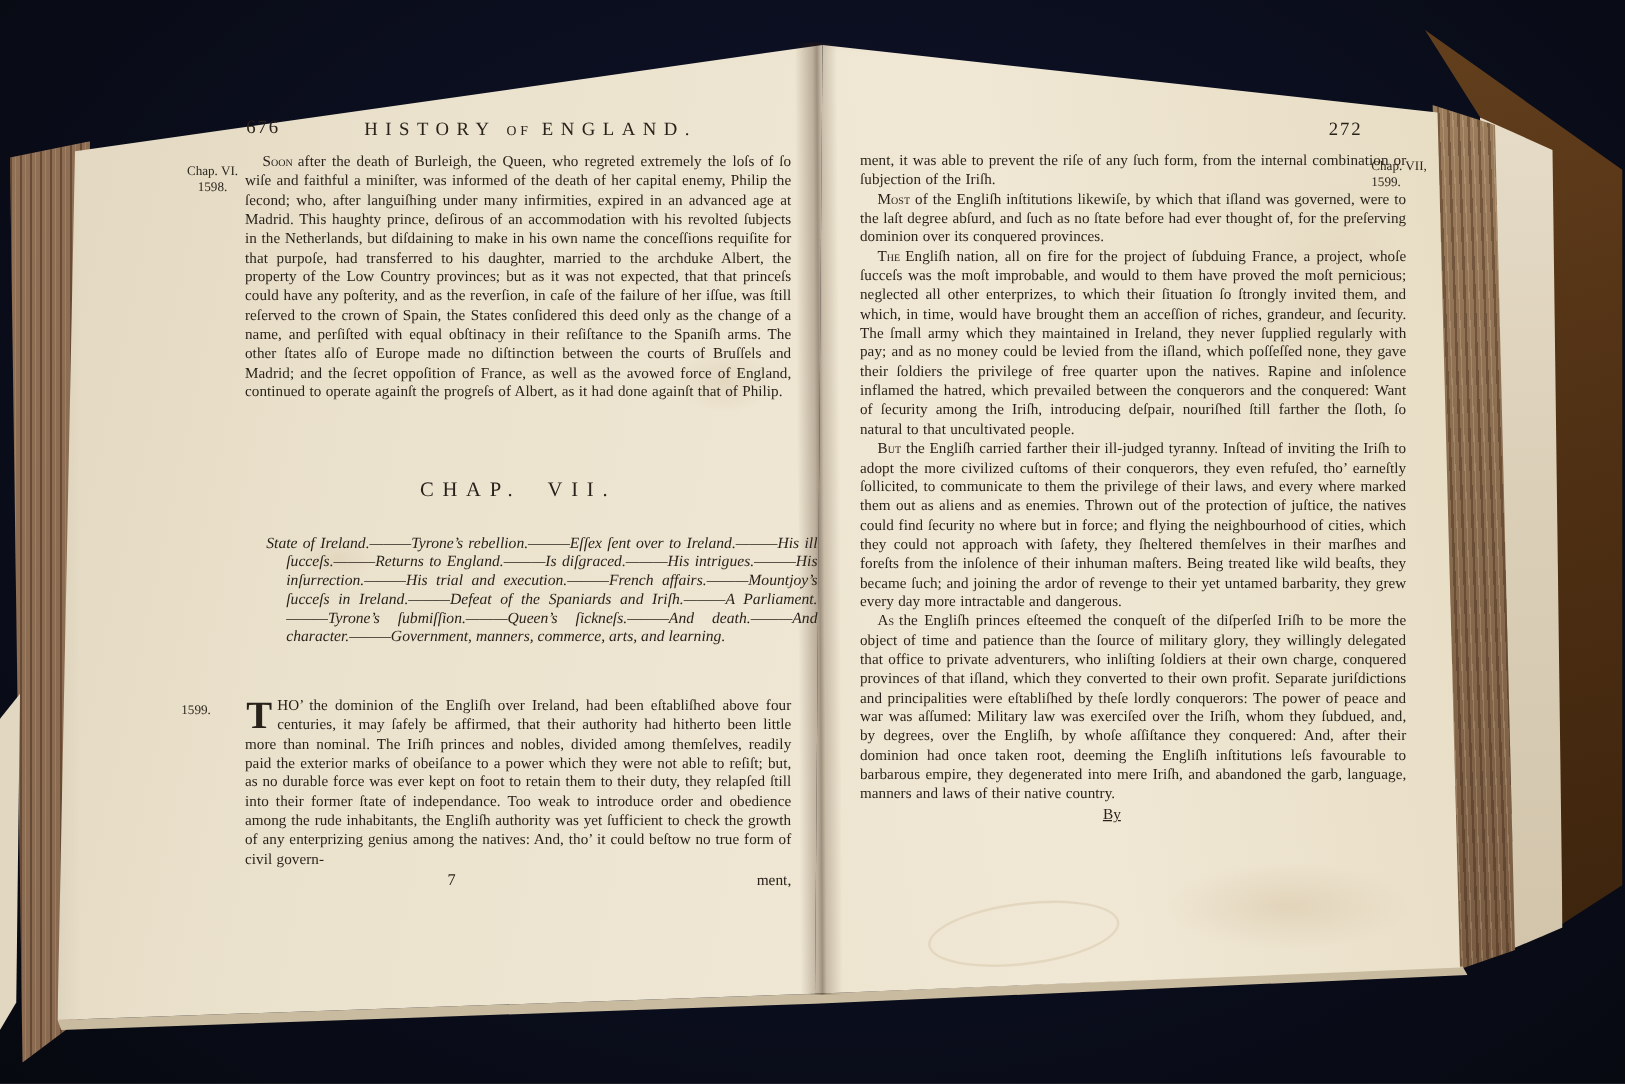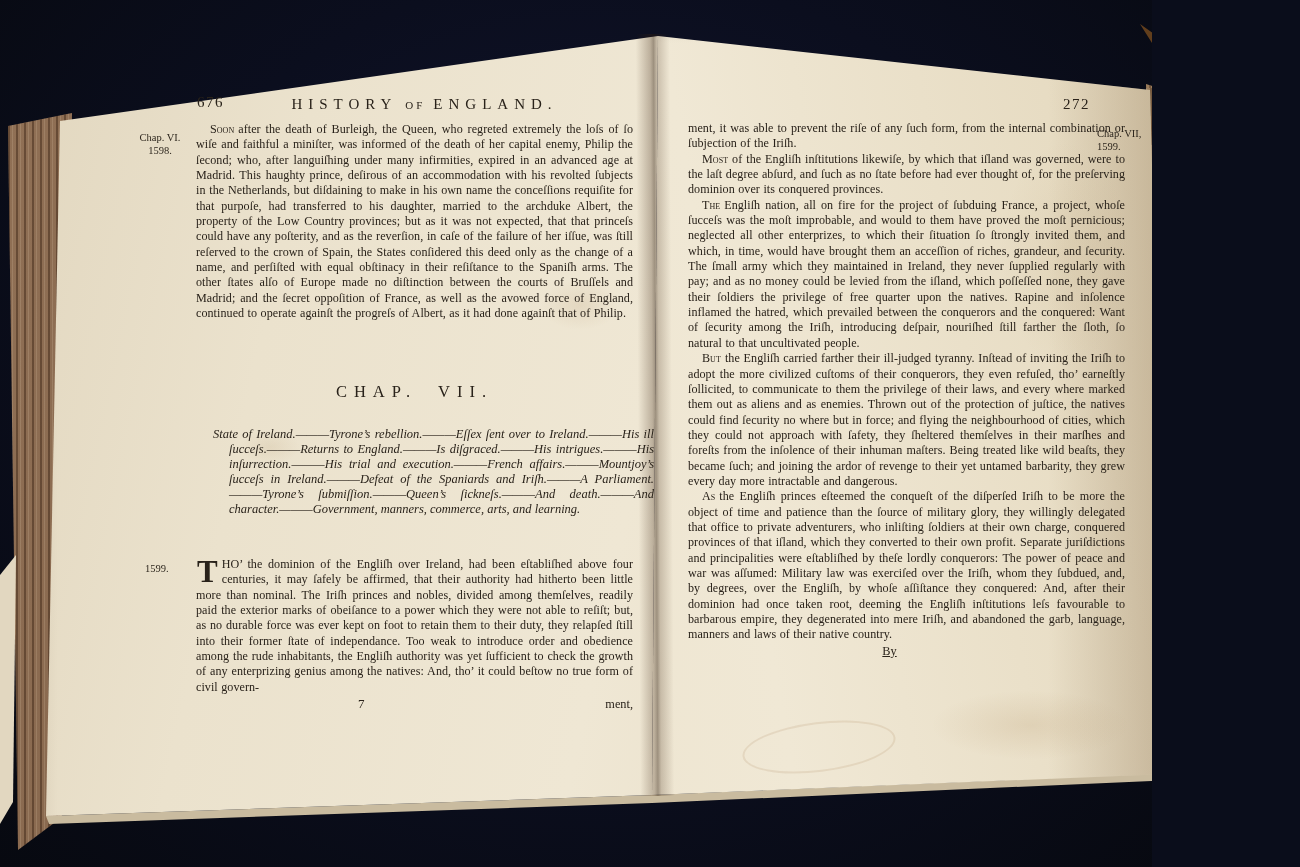--- a/index.html
+++ b/index.html
@@ -1,21 +1,21 @@
 <!DOCTYPE html>
 <html><head>
 <meta charset="utf-8">
 <style>
   html,body{margin:0;padding:0;}
   body{
     width:1300px;height:867px;position:relative;overflow:hidden;
     background:#0a0d1b;
     font-family:"Liberation Serif","DejaVu Serif",serif;
   }
-  .scene{position:absolute;inset:0;width:1152px;height:867px;
+  .scene{position:absolute;inset:0;width:1300px;height:867px;
     background:radial-gradient(ellipse at 52% 42%, #121631 0%, #0b0e1e 55%, #070910 100%);}
   .shape{position:absolute;inset:0;}
 
   
   .cover-right{
     clip-path:polygon(1140px 24px,1298px 136px,1298px 708px,1233px 750px,1188px 100px);
     background:linear-gradient(165deg,#7c5629 0%,#64401d 25%,#4e2f13 60%,#38210b 100%);
   }
   .endpaper-right{
     clip-path:polygon(1184px 94px,1242px 120px,1250px 742px,1203px 762px);
@@ -76,21 +76,21 @@
   
   .txt{position:absolute;color:#29221a;}
   .folio{font-size:15px;letter-spacing:1.5px;}
   .lp-folio{left:197px;top:94px;}
   .rp-folio{left:1063px;top:96px;}
   .lp-title{left:206px;top:96px;width:437px;text-align:center;font-size:15px;letter-spacing:6px;white-space:nowrap;}
   .lp-title .of{font-size:11px;letter-spacing:3px;margin:0 8px;}
   .rp-title{left:700px;top:95px;width:390px;text-align:center;font-size:15px;letter-spacing:10px;white-space:nowrap;}
 
   .margin-note{font-size:10.5px;line-height:13px;color:#2e271e;}
-  .mn-l{left:133px;top:131px;width:54px;text-align:center;}
+  .mn-l{left:143px;top:131px;width:54px;text-align:center;}
   .mn-r{left:1097px;top:127px;width:58px;text-align:left;}
   .mn-year{left:145px;top:562px;width:42px;text-align:left;}
 
   .body-text{font-size:12.1px;line-height:15.35px;text-align:justify;letter-spacing:.05px;word-spacing:.4px;margin:0;}
   .lp-p1{left:196px;top:122px;width:437px;text-indent:14px;}
   .chap-h{left:196px;top:382px;width:437px;text-align:center;font-size:16.5px;letter-spacing:7px;word-spacing:10px;}
   .lp-sum{left:213px;top:427px;width:425px;font-style:italic;font-size:12.5px;line-height:15.1px;
           padding-left:16px;text-indent:-16px;text-align:justify;margin:0;}
   .lp-block2{left:196px;top:557px;width:437px;}
   .dropcap{float:left;font-size:31px;line-height:26px;font-weight:bold;padding:2px 4px 0 1px;}

